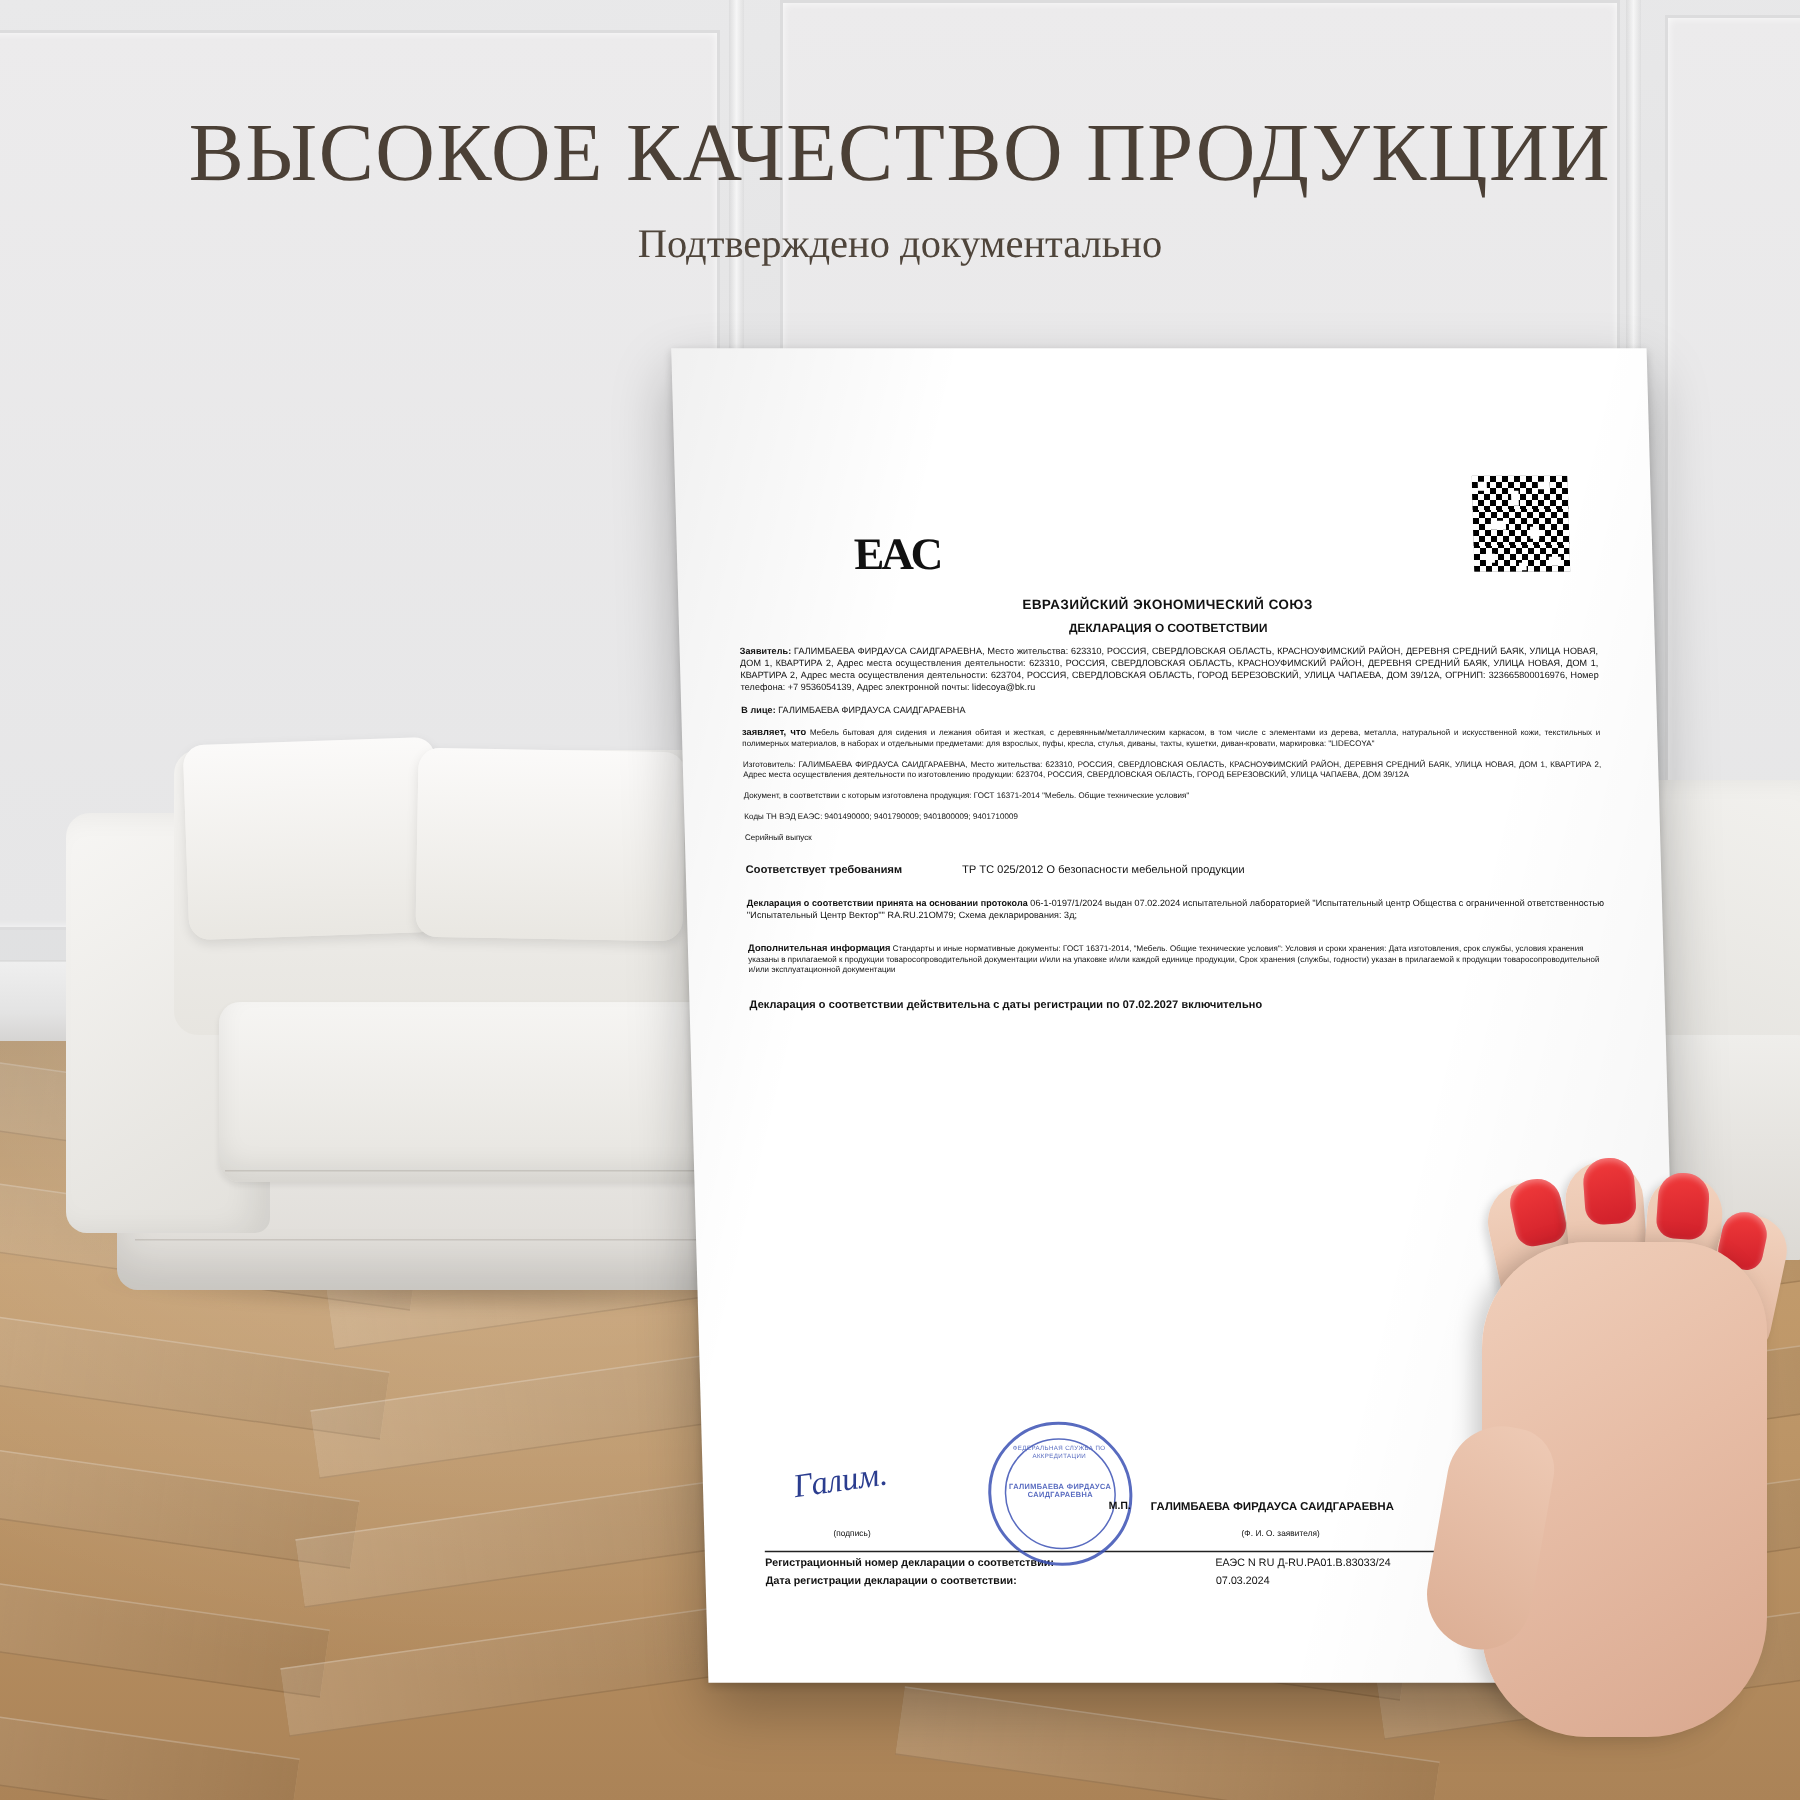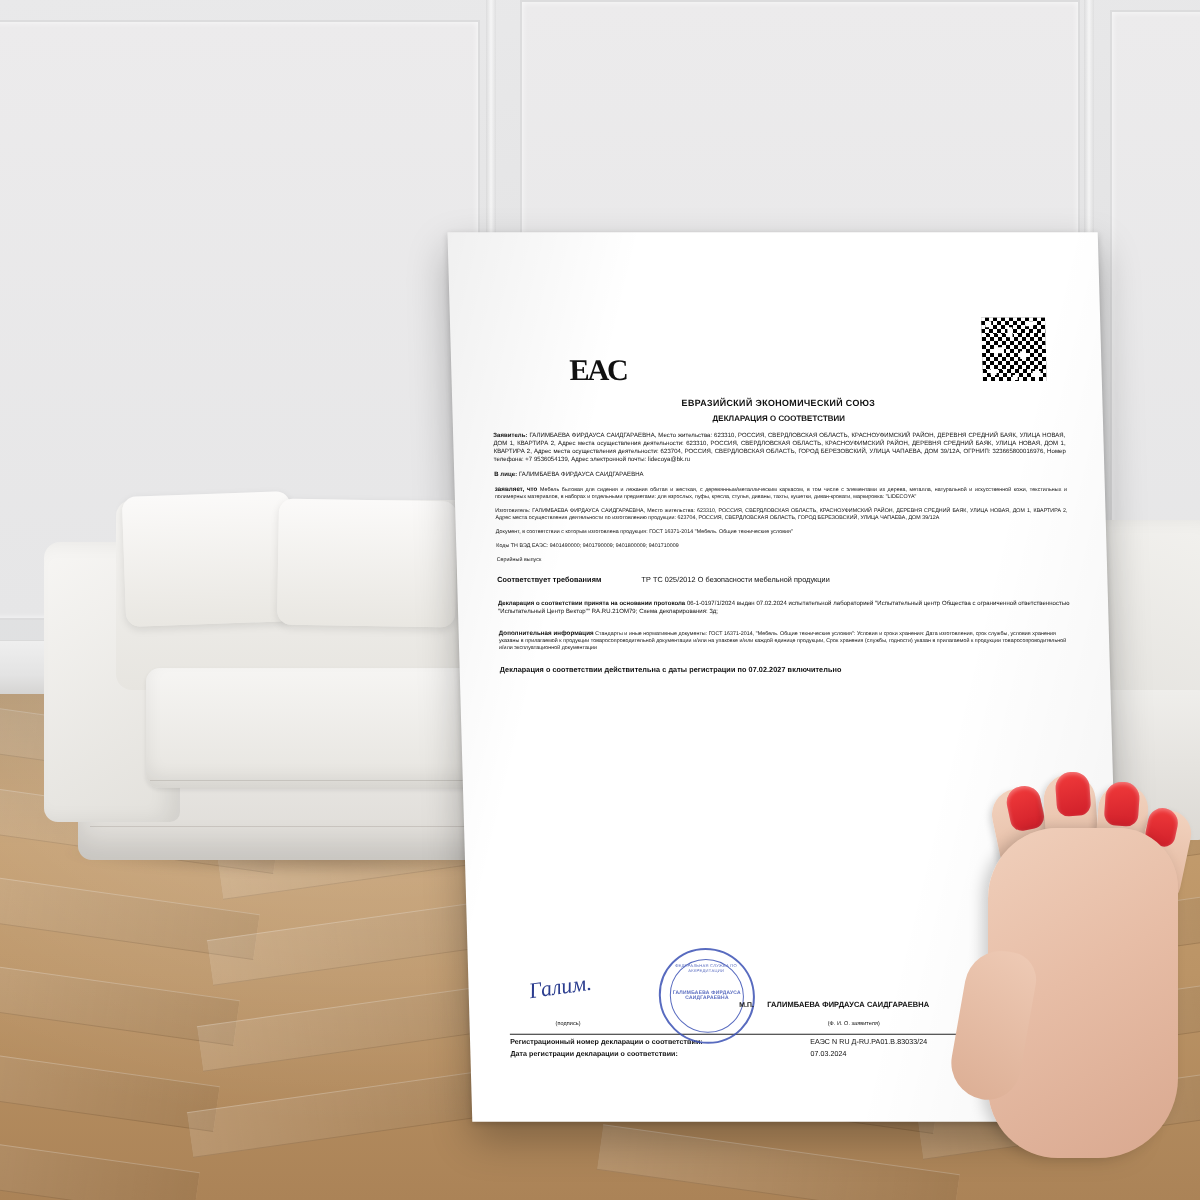--- a/index.html
+++ b/index.html
@@ -298,20 +298,22 @@
     <div class="sofa-line" style="left:90px;  top:826px; width:450px;"></div>
   </div>
 
   <div class="sofa">
     <div class="sofa-right"></div>
     <div class="sofa-right-seat"></div>
   </div>
 </div>
 
 <div class="headline-wrap">
+  <div class="headline">ВЫСОКОЕ КАЧЕСТВО ПРОДУКЦИИ</div>
+  <div class="subhead">Подтверждено документально</div>
 </div>
 
 <div id="document">
 
   <div class="doc-head">
     <div class="eac">EAC</div>
     <div class="qr">
       <div class="qr-inner">
         <span style="left:4px;top:4px;width:6px;height:6px;"></span>
         <span style="left:26px;top:10px;width:5px;height:10px;"></span>

